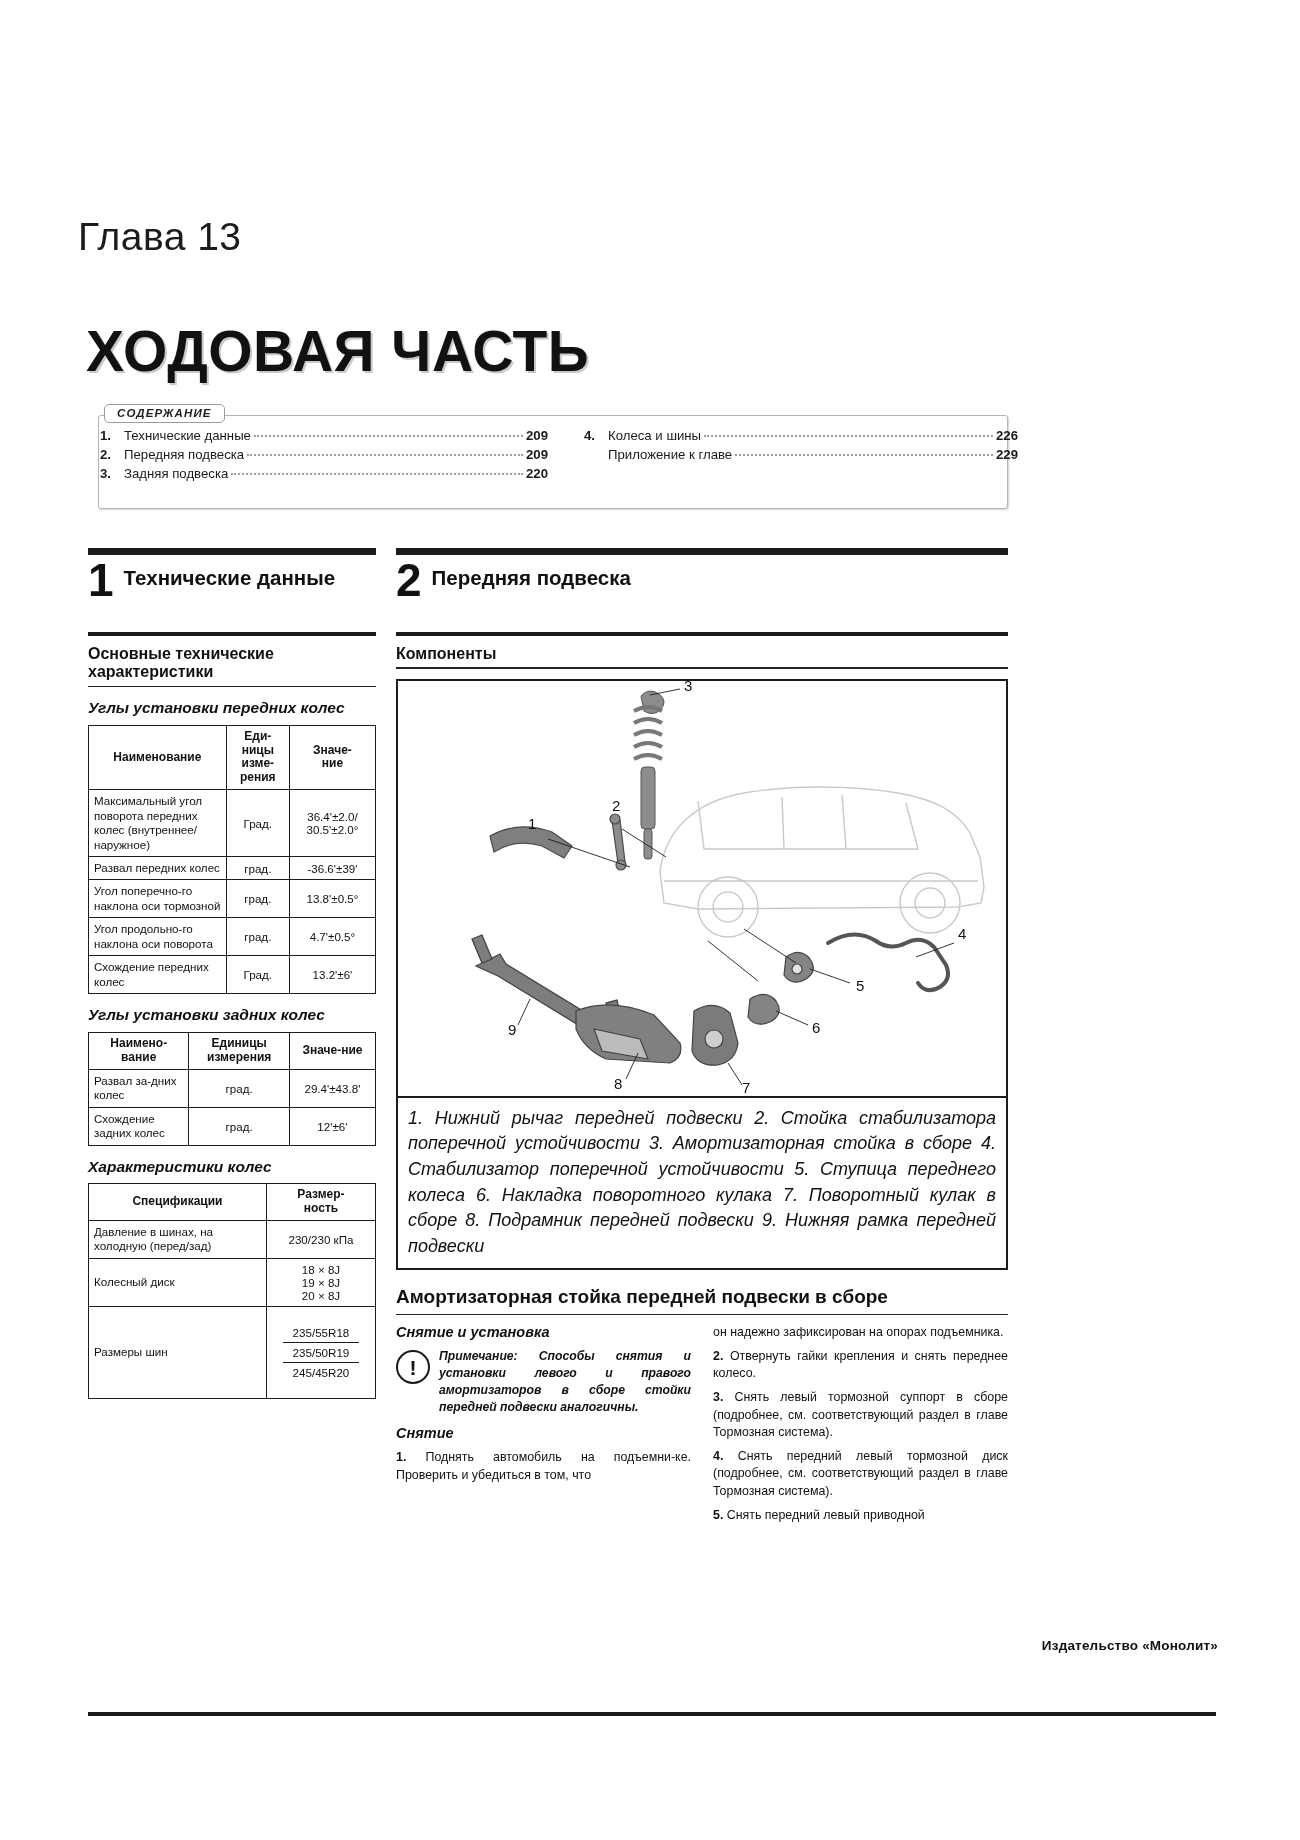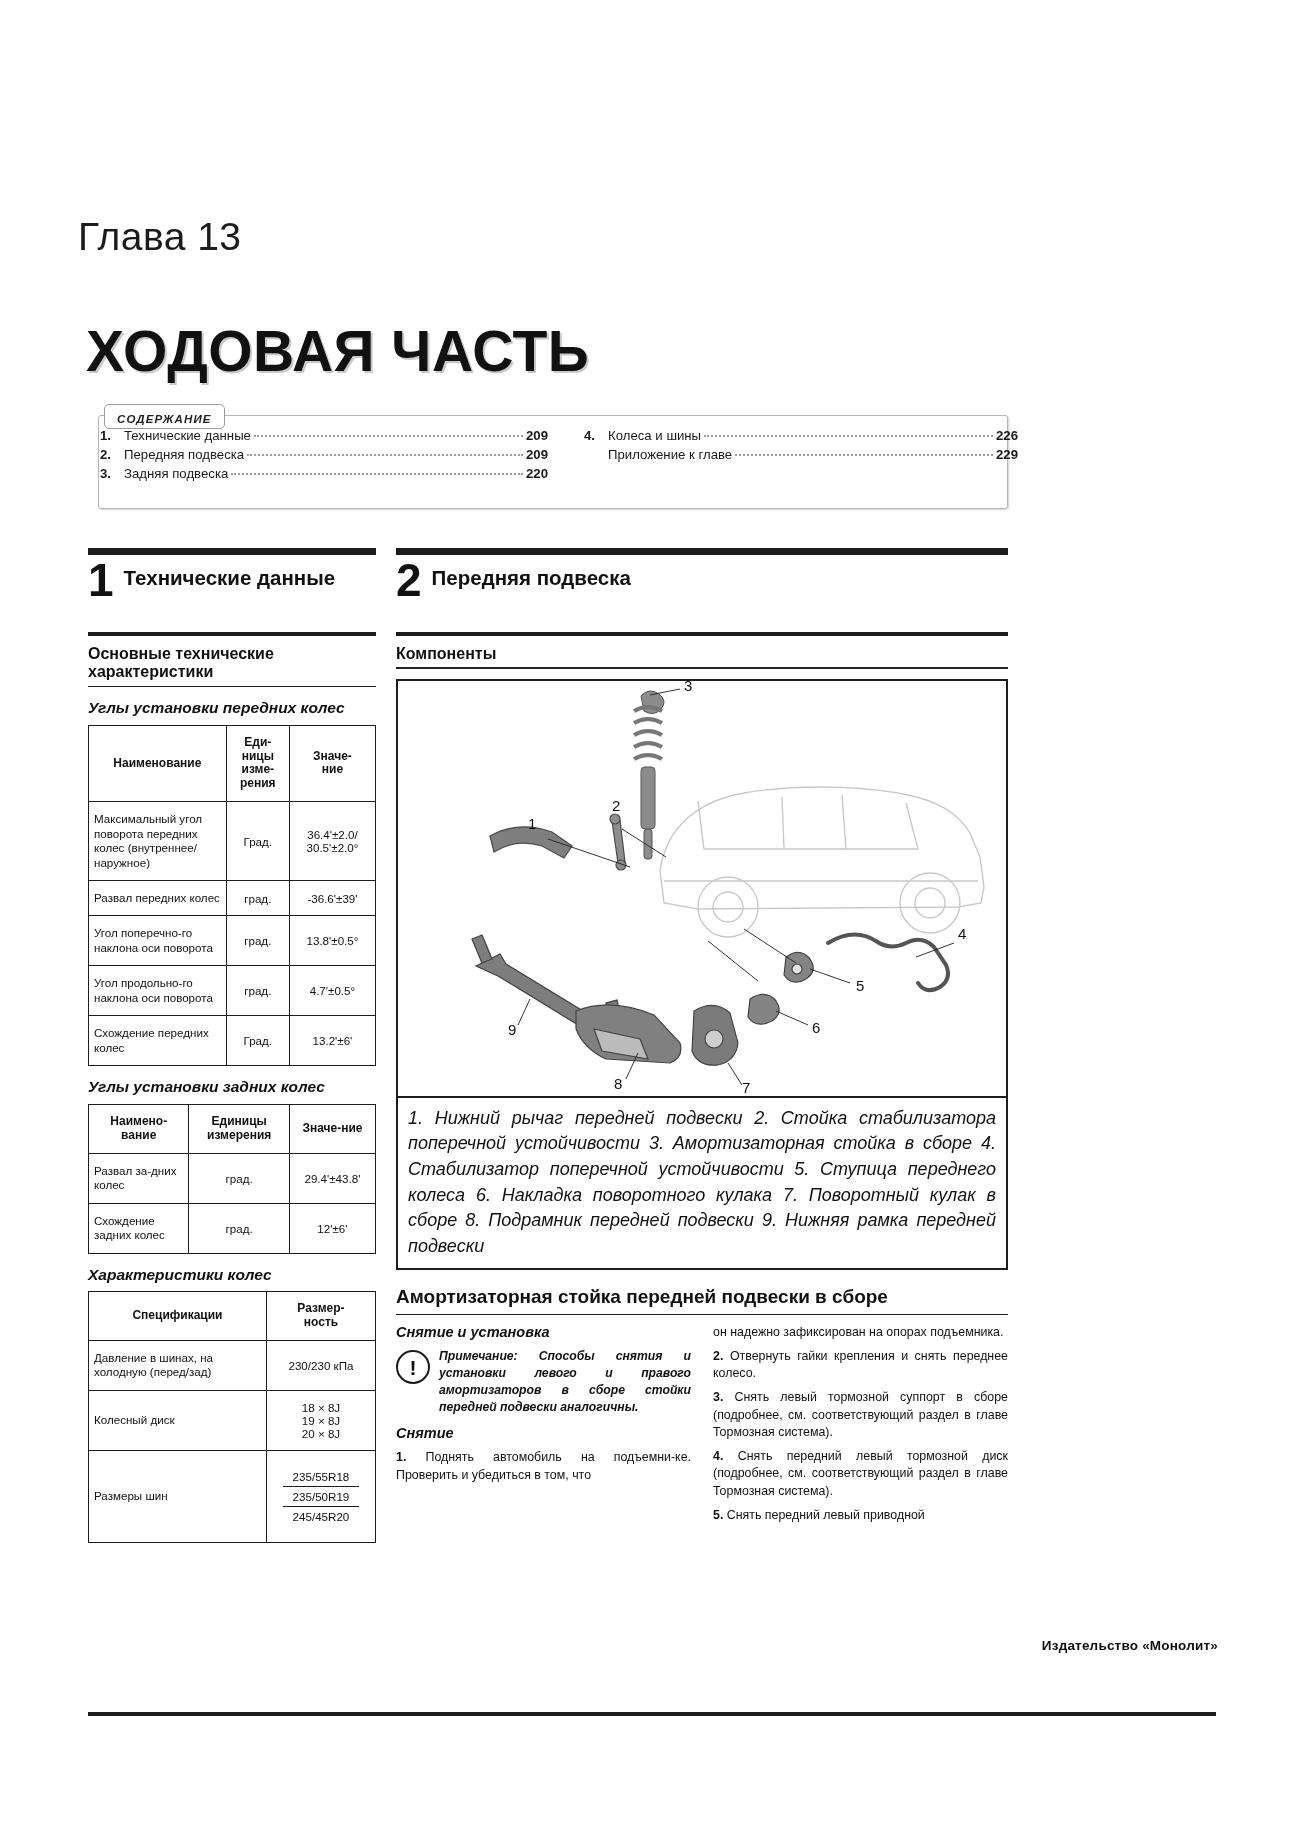--- a/index.html
+++ b/index.html
@@ -29,21 +29,21 @@
   
   .toc-box{
     position:absolute; left:20px; top:415px; width:908px; height:92px;
     border:1px solid #b5b5b5; border-radius:3px;
     box-shadow:1px 1px 2px rgba(0,0,0,.18);
     background:#fff;
   }
   .toc-tag{
     position:absolute; left:26px; top:404px;
     border:1px solid #9a9a9a; border-radius:5px; background:#fff;
-    padding:8px 12px 3px 12px;
+    padding:2px 12px 3px 12px;
     font-size:11.5px; font-weight:bold; font-style:italic; letter-spacing:1.1px;
     color:#222;
   }
   .toc-cols{
     position:absolute; left:0; top:428px; width:940px;
     display:flex; gap:0;
   }
   .toc-col{width:470px;}
   .toc-row{
     display:flex; align-items:baseline;
@@ -70,21 +70,21 @@
   }
   .sec-name{font-size:20.5px; font-weight:bold; line-height:1.12; padding-top:5px;}
   .thin-rule{height:4px; background:#1c1c1c; margin-top:4px;}
 
   .h2{font-size:16px; font-weight:bold; line-height:1.15; margin:9px 0 2px 0;}
   .h2-rule{height:1.5px; background:#222; margin:4px 0 10px 0;}
   .h3-it{font-size:15.5px; font-weight:bold; font-style:italic; line-height:1.2; margin:12px 0 7px 0;}
 
   table.t{border-collapse:collapse; width:100%; font-size:11.6px; table-layout:fixed;}
   table.t td,table.t th{
-    border:1.6px solid #1d1d1d; padding:10px 5px; vertical-align:middle;
+    border:1.6px solid #1d1d1d; padding:4px 5px; vertical-align:middle;
   }
   table.t th{font-weight:bold; text-align:center; font-size:12px; line-height:1.15;}
   td.ctr{text-align:center;}
   td.lbl{line-height:1.25;}
   table.inner{border-collapse:collapse;width:100%;}
   table.inner td{border:0;border-bottom:1.4px solid #1d1d1d;text-align:center;padding:3px 2px;font-size:11.6px;}
   table.inner tr:last-child td{border-bottom:0;}
 
   
   .figure{
@@ -195,21 +195,21 @@
         <td class="lbl">Максимальный угол поворота передних колес (внутреннее/наружное)</td>
         <td class="ctr">Град.</td>
         <td class="ctr">36.4'±2.0/<br>30.5'±2.0°</td>
       </tr>
       <tr>
         <td class="lbl">Развал передних колес</td>
         <td class="ctr">град.</td>
         <td class="ctr">-36.6'±39'</td>
       </tr>
       <tr>
-        <td class="lbl">Угол поперечно-го наклона оси поворота</td>
+        <td class="lbl">Угол поперечно-го наклона оси тормозной</td>
         <td class="ctr">град.</td>
         <td class="ctr">13.8'±0.5°</td>
       </tr>
       <tr>
         <td class="lbl">Угол продольно-го наклона оси поворота</td>
         <td class="ctr">град.</td>
         <td class="ctr">4.7'±0.5°</td>
       </tr>
       <tr>
         <td class="lbl">Схождение передних колес</td>

